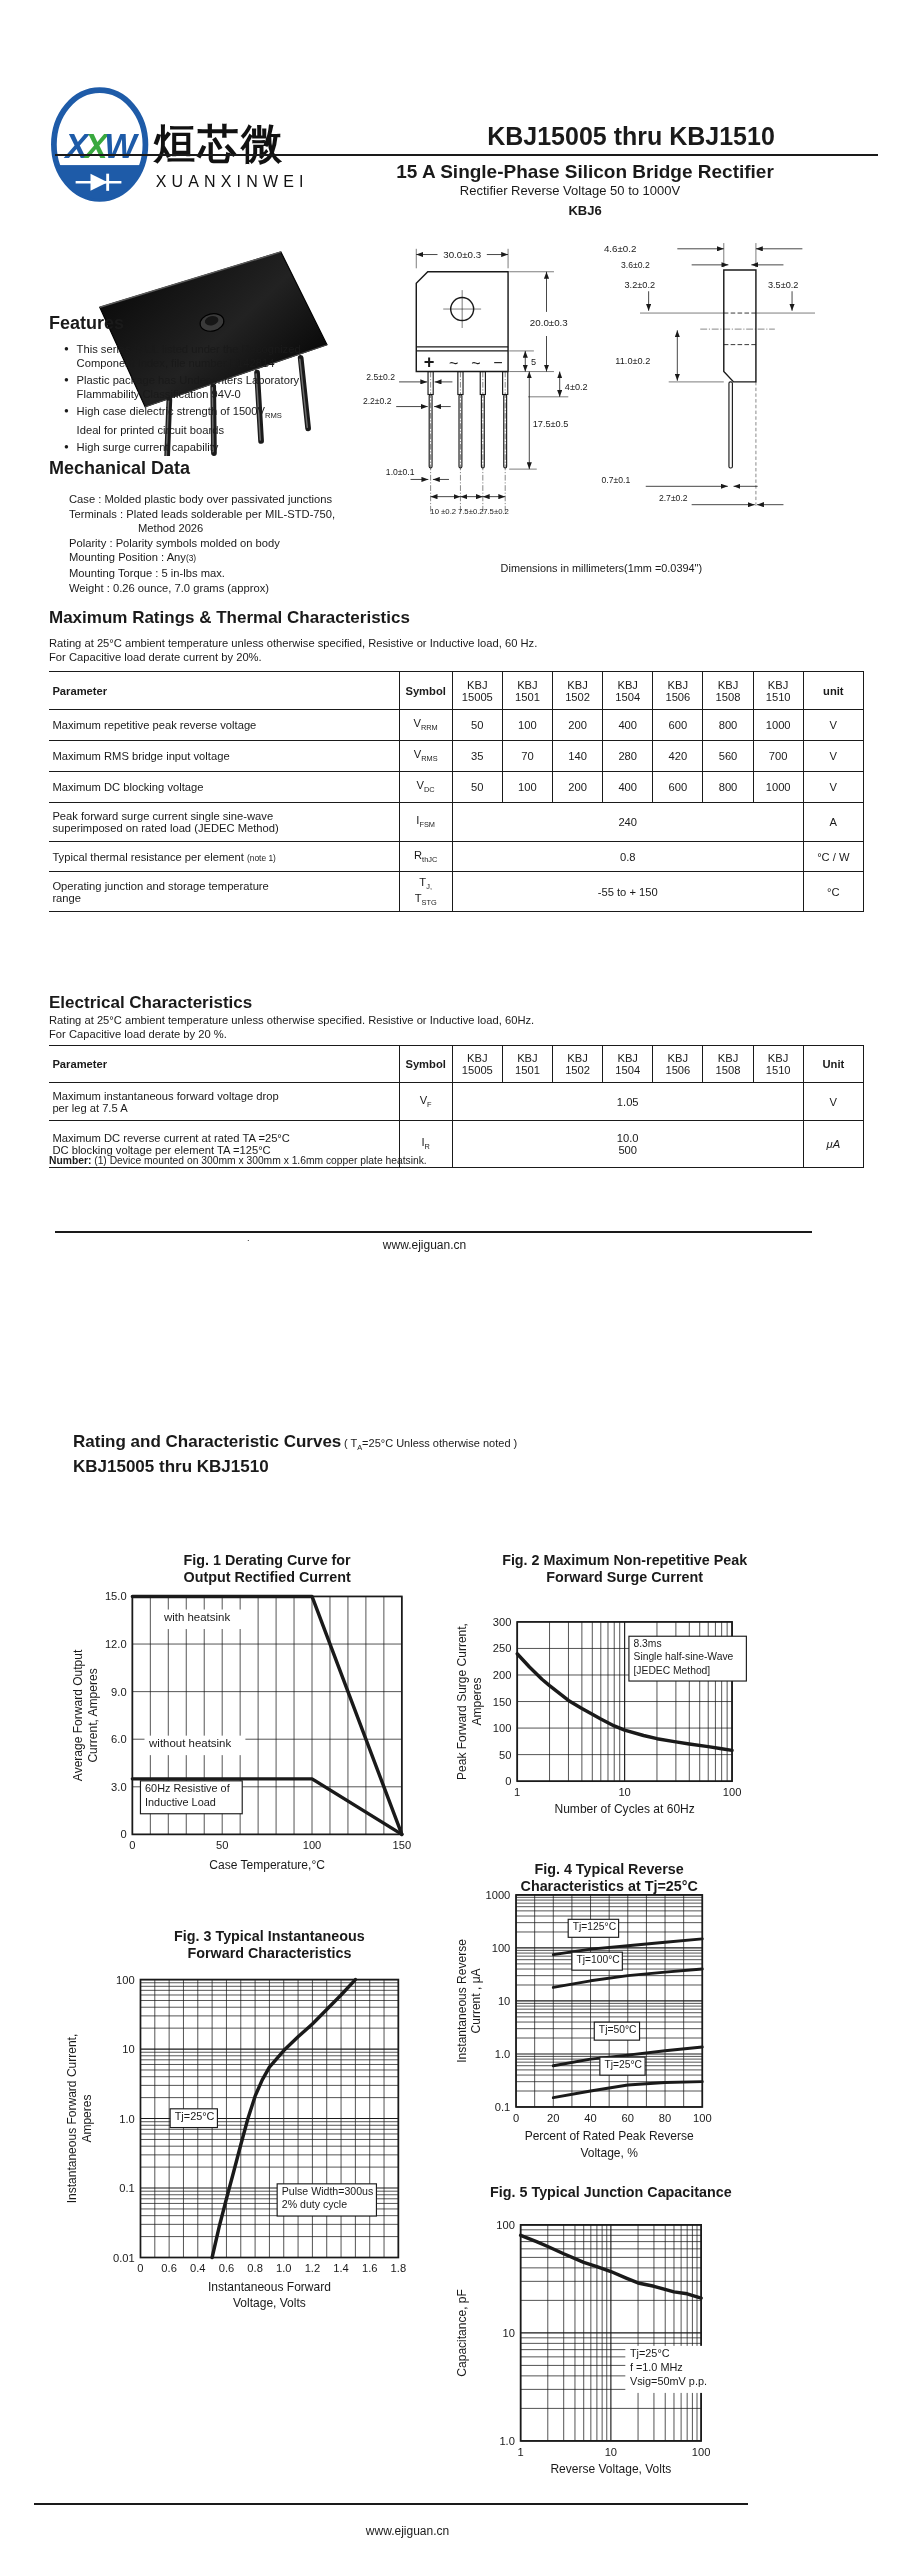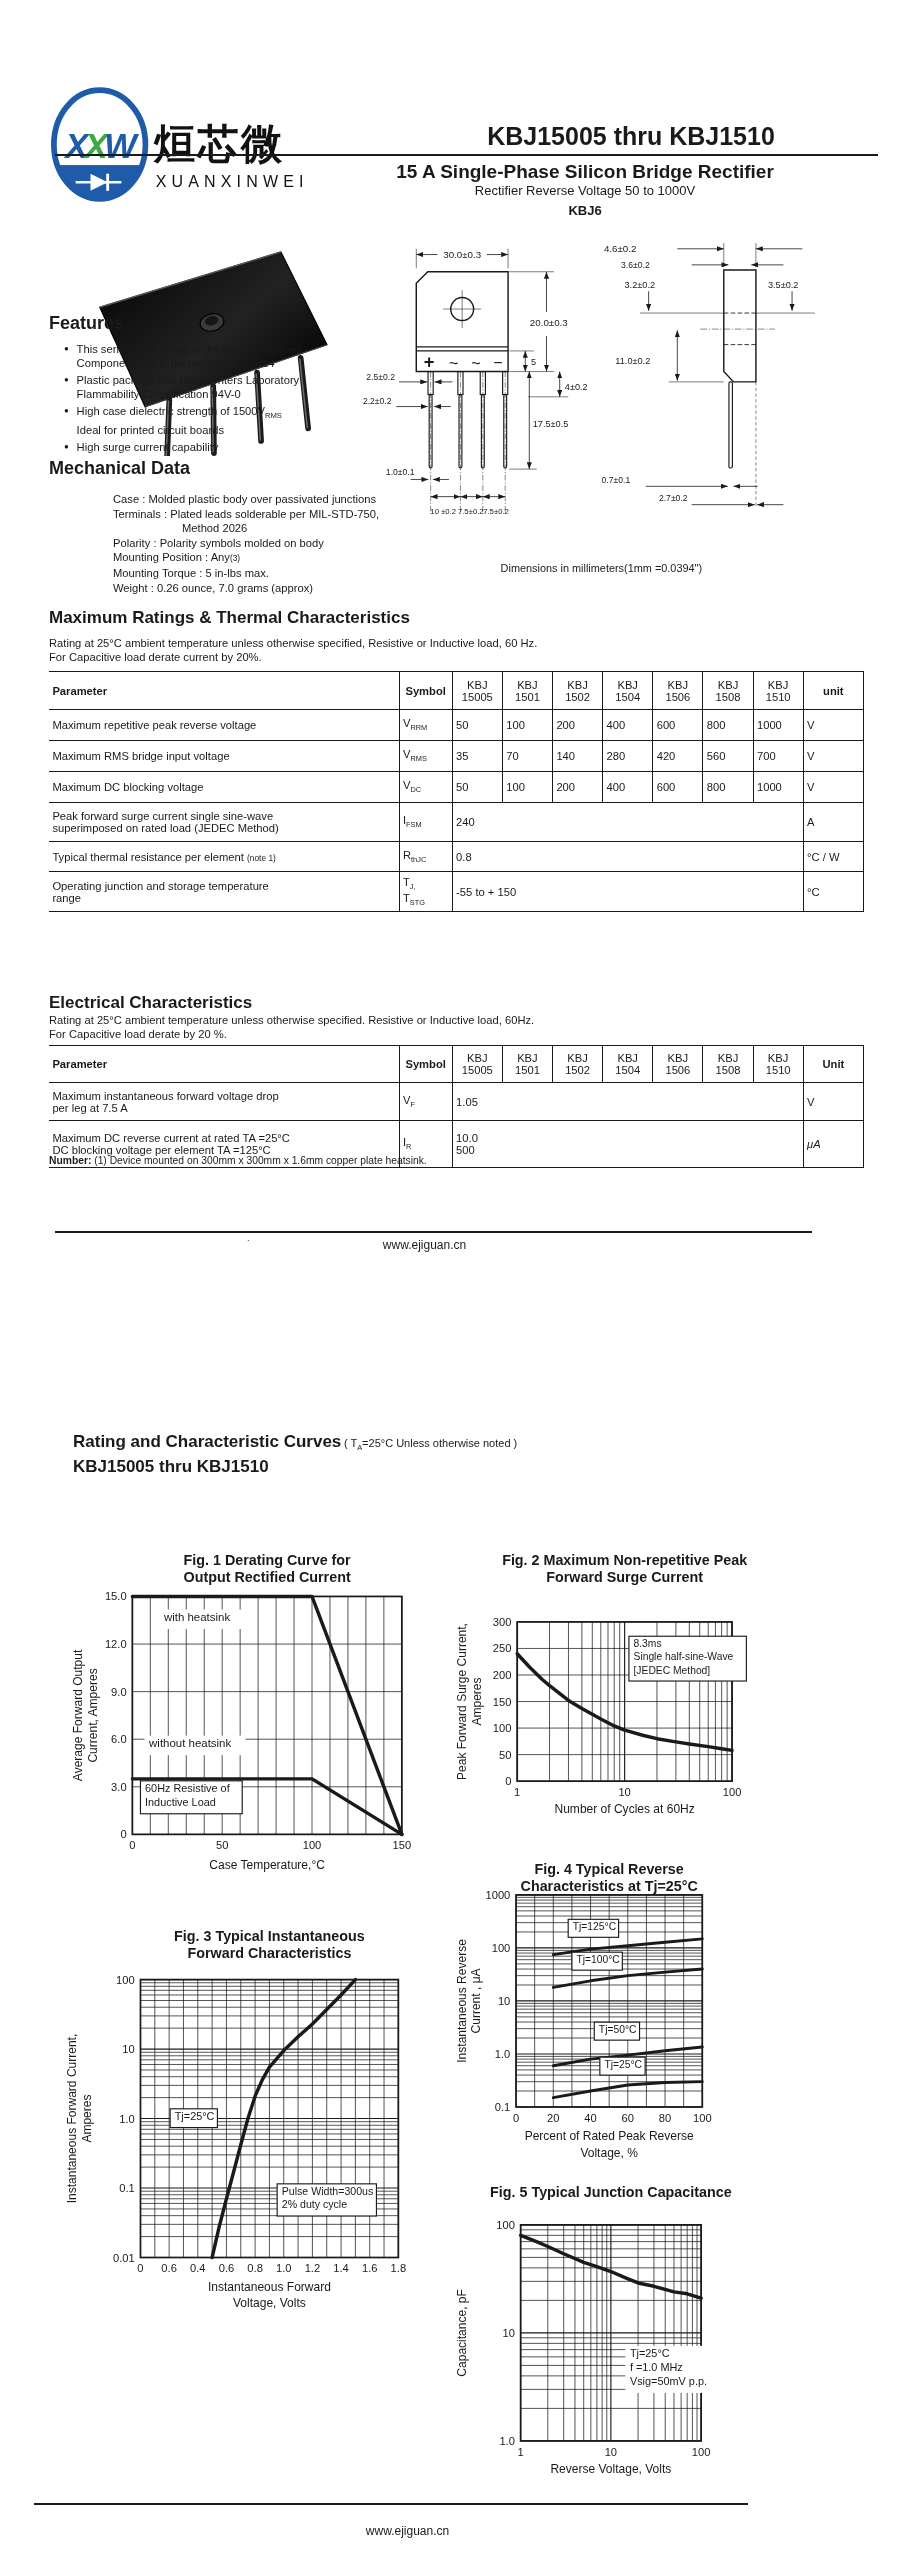--- a/index.html
+++ b/index.html
@@ -9,30 +9,30 @@
   .b{font-weight:bold;}
   .ml{white-space:pre-line;}
   .small{font-size:75%;}
   sub{font-size:68%;}
   sup{font-size:68%;}
   .rule{background:#1a1a1a;}
   
   .feat{display:flex;margin-bottom:2.3px;}
   .feat .dot{width:12.6px;font-size:8px;line-height:14.3px;flex:none;}
   .ftx{font-size:11.2px;line-height:14.3px;}
-  .mech{font-size:11.2px;line-height:14.6px;margin-left:44px;}
+  .mech{font-size:11.2px;line-height:14.6px;}
   
   table.dt{border-collapse:collapse;table-layout:fixed;width:815px;
            border-top:1.7px solid #1a1a1a;border-bottom:1.7px solid #1a1a1a;font-size:11.2px;}
   table.dt th,table.dt td{border:0.9px solid #1a1a1a;padding:1.7px 3.4px;vertical-align:middle;}
   table.dt th:first-child,table.dt td:first-child{border-left:none;}
   table.dt thead th{border-bottom:1.7px solid #1a1a1a;font-weight:bold;margin-top:16px;}
   table.dt thead th.mod{font-weight:normal;line-height:12px;}
   table.dt td.pl{text-align:left;}
-  table.dt td{text-align:left;}
+  table.dt td{text-align:center;}
   .sym sub{font-size:66%;}
   .fig{position:absolute;}
   .fig svg{display:block;}
   text{font-family:"Liberation Sans",sans-serif;}
 </style>
 </head>
 <body>
 
 <div class="abs" style="left:49px;top:85px;width:321px;height:123px;">
   <svg width="321" height="123" viewBox="0 0 560 215">
@@ -54,21 +54,21 @@
       <line x1="102" y1="155" x2="102" y2="185" stroke="#fff" stroke-width="5"></line>
     </g>
     <text x="183" y="128" font-size="72" font-weight="bold" fill="#111" letter-spacing="4">烜芯微</text>
     <text x="186" y="178" font-size="28" fill="#111" letter-spacing="9">XUANXINWEI</text>
   </svg>
 </div>
 
 <div class="abs b" style="left:396px;top:122px;width:470px;font-size:25px;text-align:center;">KBJ15005 thru KBJ1510</div>
 <div class="abs rule" style="left:55px;top:154px;width:823px;height:2.3px;"></div>
 <div class="abs b" style="left:321px;top:161px;width:528px;font-size:19px;text-align:center;">15 A Single-Phase Silicon Bridge Rectifier</div>
-<div class="abs" style="left:321px;top:183px;width:528px;font-size:13px;text-align:center;">Rectifier Reverse Voltage 50 to 1000V</div>
+<div class="abs" style="left:306px;top:183px;width:528px;font-size:13px;text-align:center;">Rectifier Reverse Voltage 50 to 1000V</div>
 <div class="abs b" style="left:321px;top:203px;width:528px;font-size:13px;text-align:center;">KBJ6</div>
 
 <div class="abs" style="left:69px;top:227px;width:298px;height:229px;">
   <svg width="298" height="229" viewBox="0 0 520 400">
     <defs>
       <linearGradient id="gb" x1="0" y1="0" x2="1" y2="1">
         <stop offset="0" stop-color="#0a0a0a"></stop>
           <stop offset="0.55" stop-color="#222"></stop>
           <stop offset="1" stop-color="#050505"></stop>
       </linearGradient>

